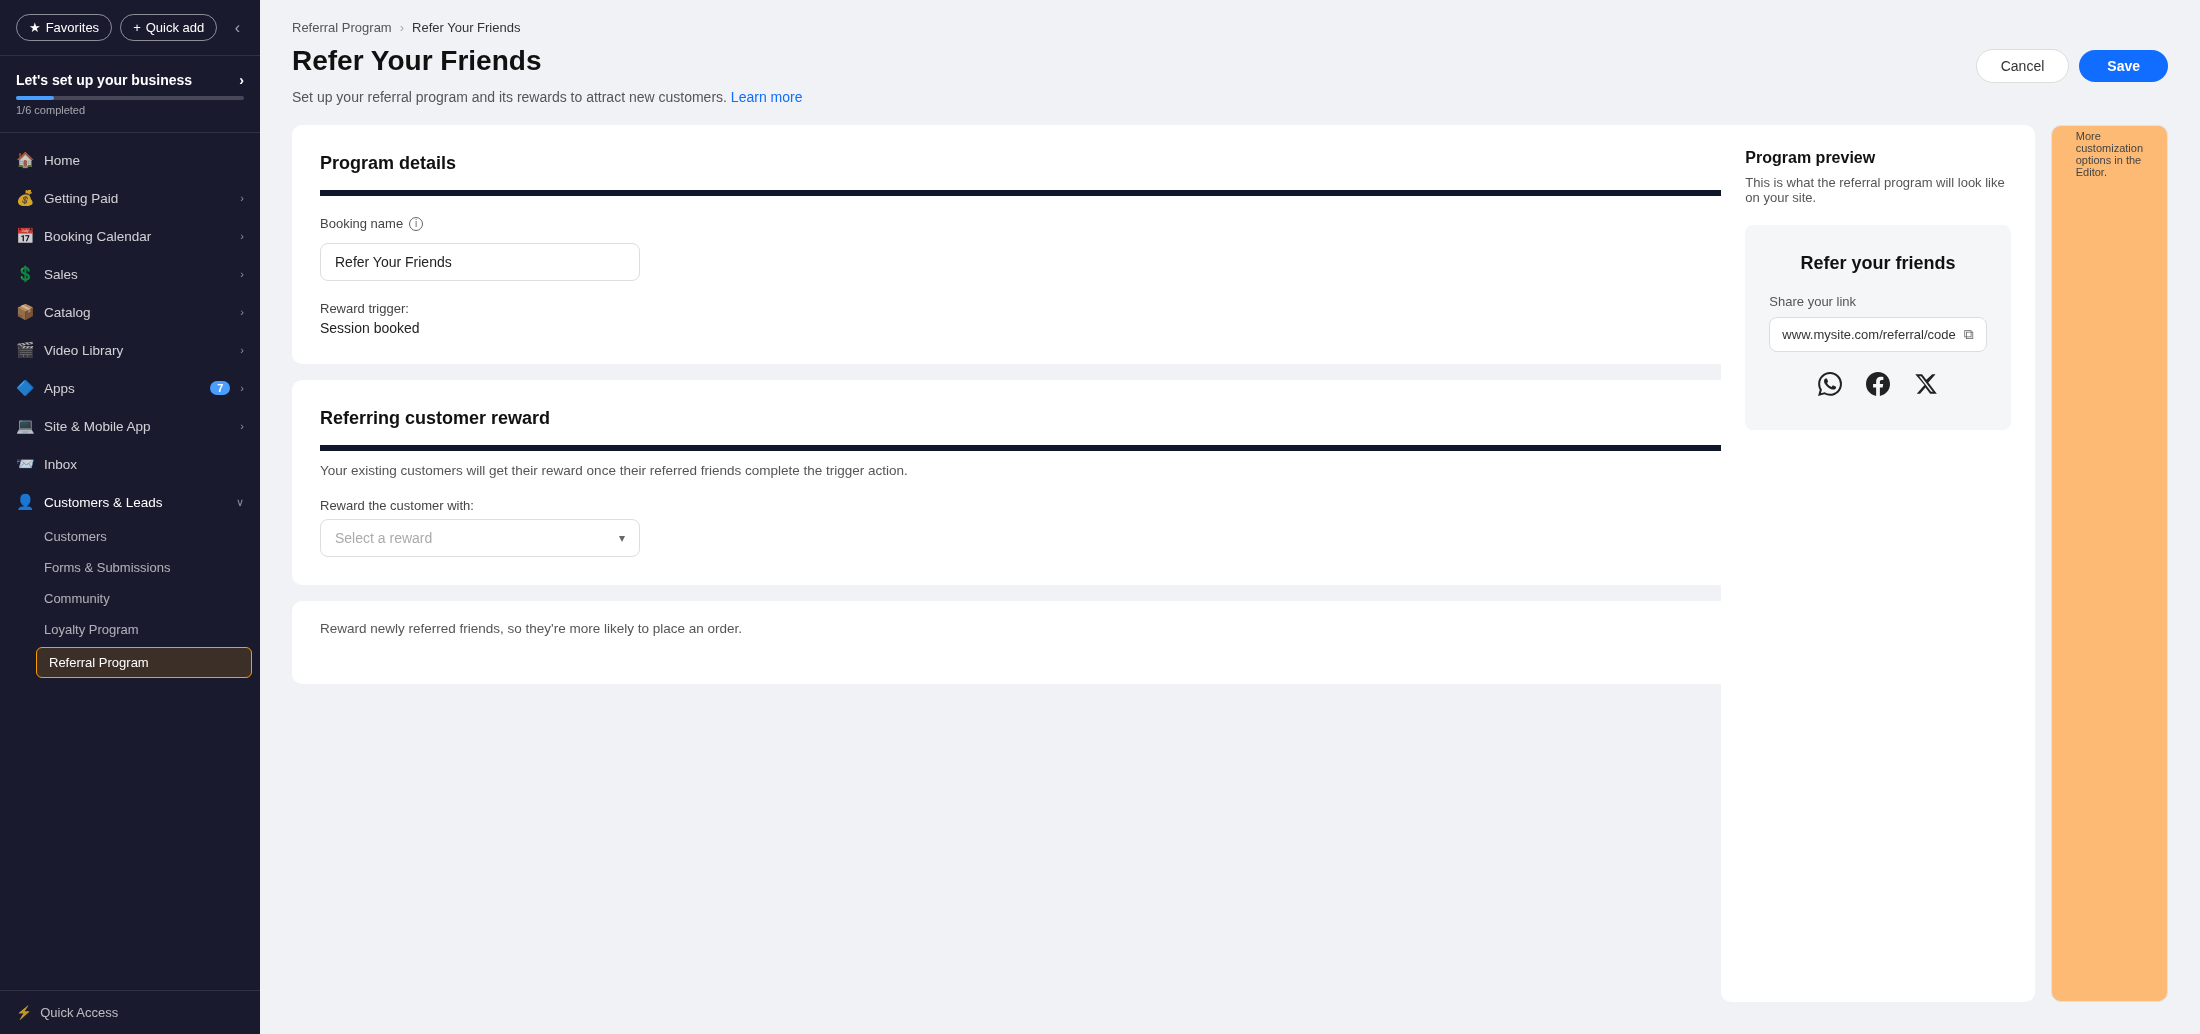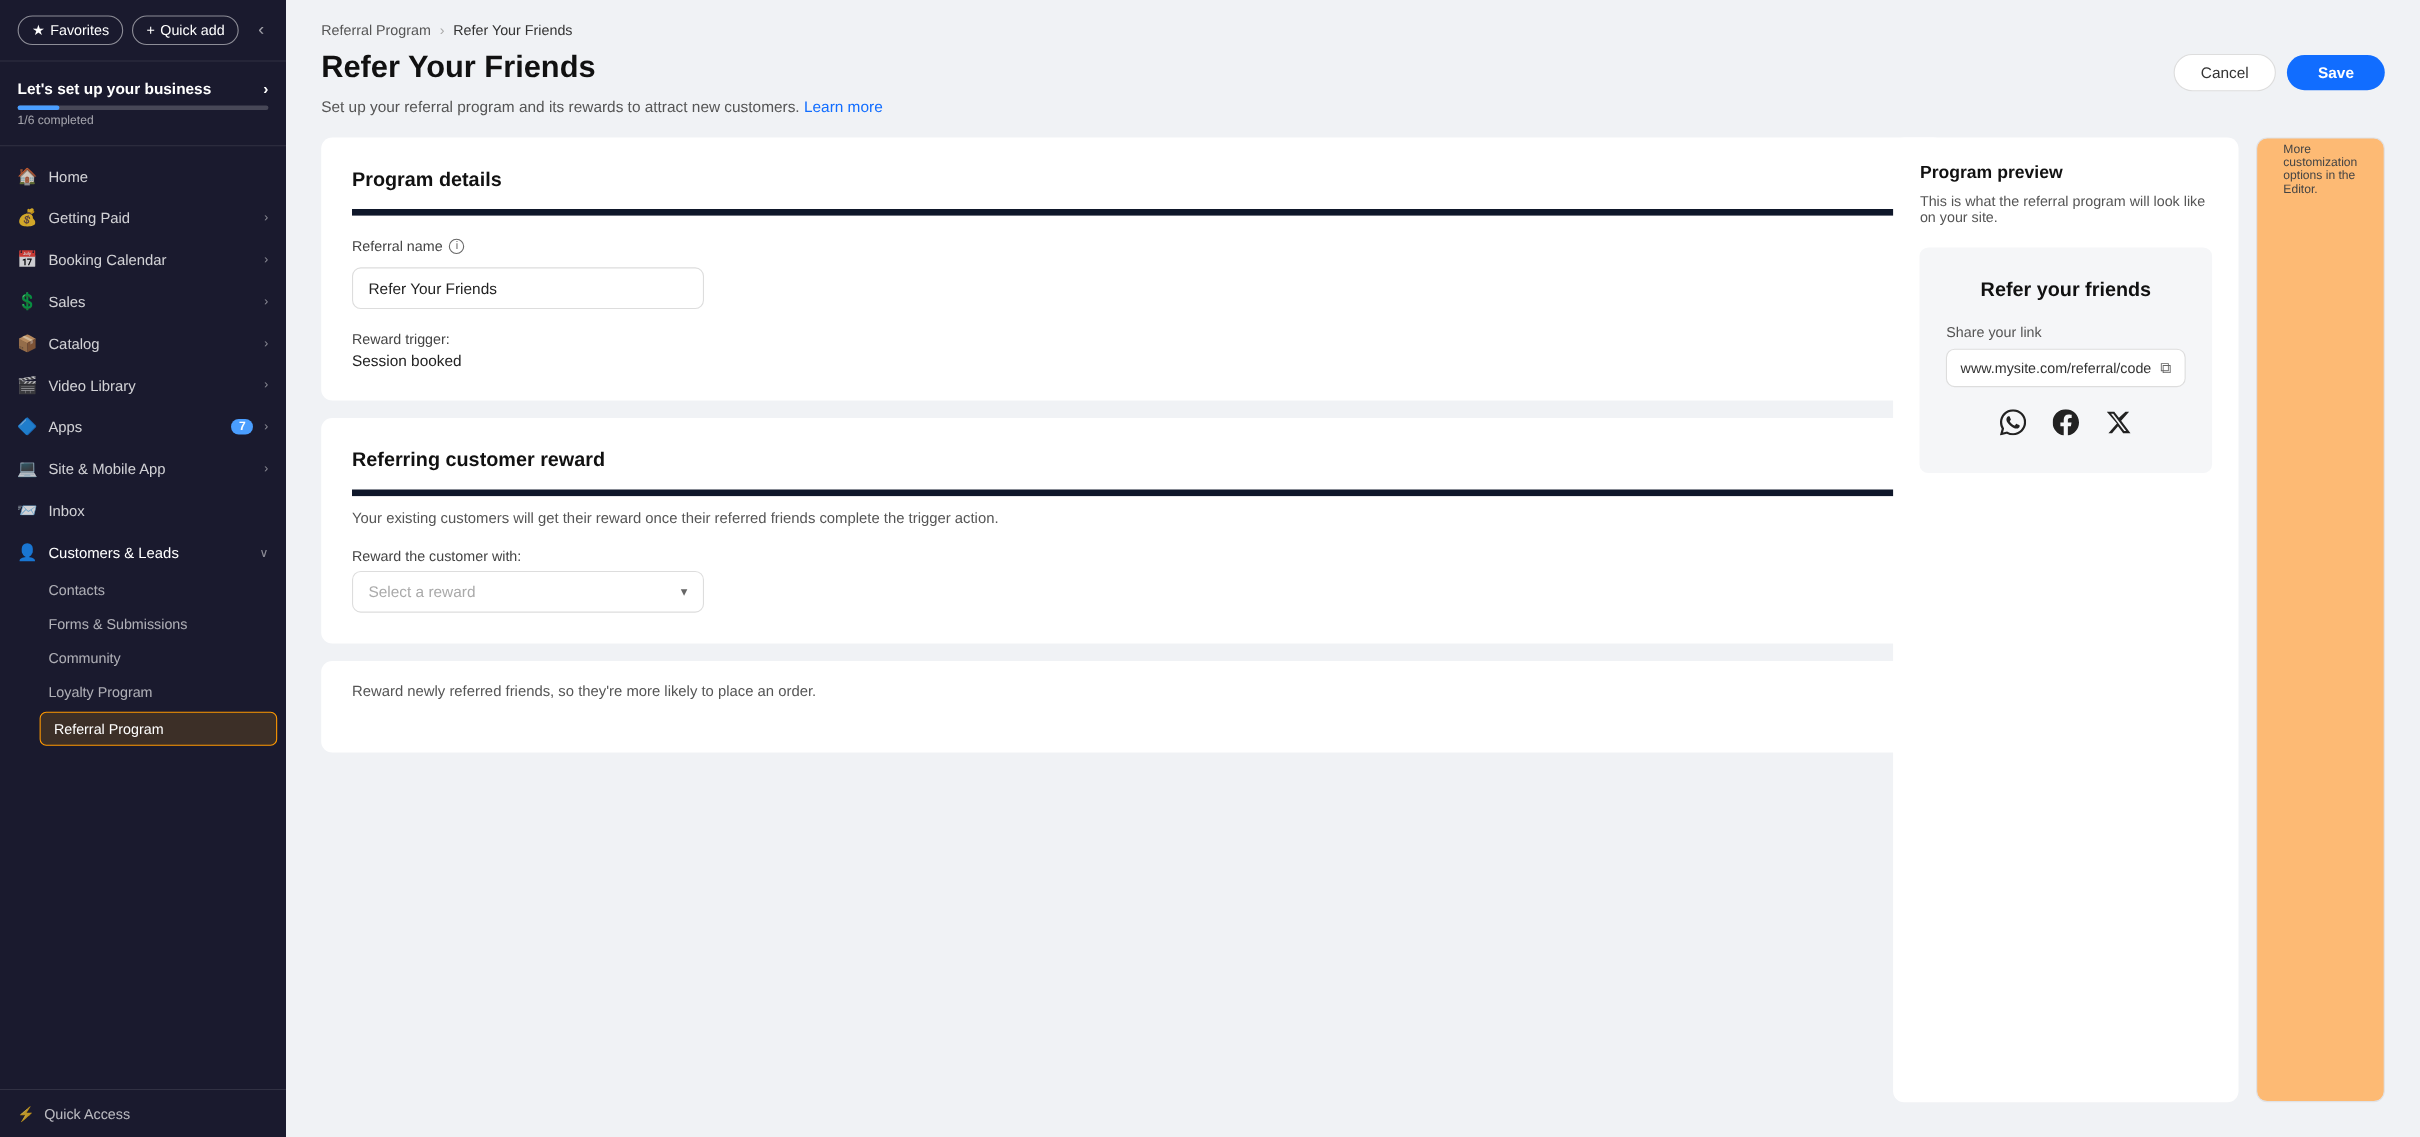--- a/index.html
+++ b/index.html
@@ -511,21 +511,21 @@
     <div class="nav-item">
       <span class="nav-icon">📨</span>
       <span class="nav-label">Inbox</span>
     </div>
     <div class="nav-item expanded">
       <span class="nav-icon">👤</span>
       <span class="nav-label">Customers &amp; Leads</span>
       <span class="nav-arrow">∨</span>
     </div>
     <div class="nav-sub-item">
-      <span>Contacts</span>
+      <span>Customers</span>
     </div>
     <div class="nav-sub-item">
       <span>Forms &amp; Submissions</span>
     </div>
     <div class="nav-sub-item">
       <span>Community</span>
     </div>
     <div class="nav-sub-item">
       <span>Loyalty Program</span>
     </div>
@@ -561,21 +561,21 @@
   </div>
 
   <div class="content-area">
 
     <div class="main-col">
 
       <div class="card">
         <div class="section-title">Program details</div>
         <div class="field-label-row">
           <div class="field-label">
-            <span>Referral name</span>
+            <span>Booking name</span>
             <span class="info-icon">i</span>
           </div>
           <span class="char-count">32</span>
         </div>
         <input class="text-input" type="text" value="Refer Your Friends" placeholder="Refer Your Friends" style="">
         <div style="margin-top:20px;">
           <div class="reward-trigger-label">Reward trigger:</div>
           <div class="reward-trigger-value">Session booked</div>
         </div>
       </div>

